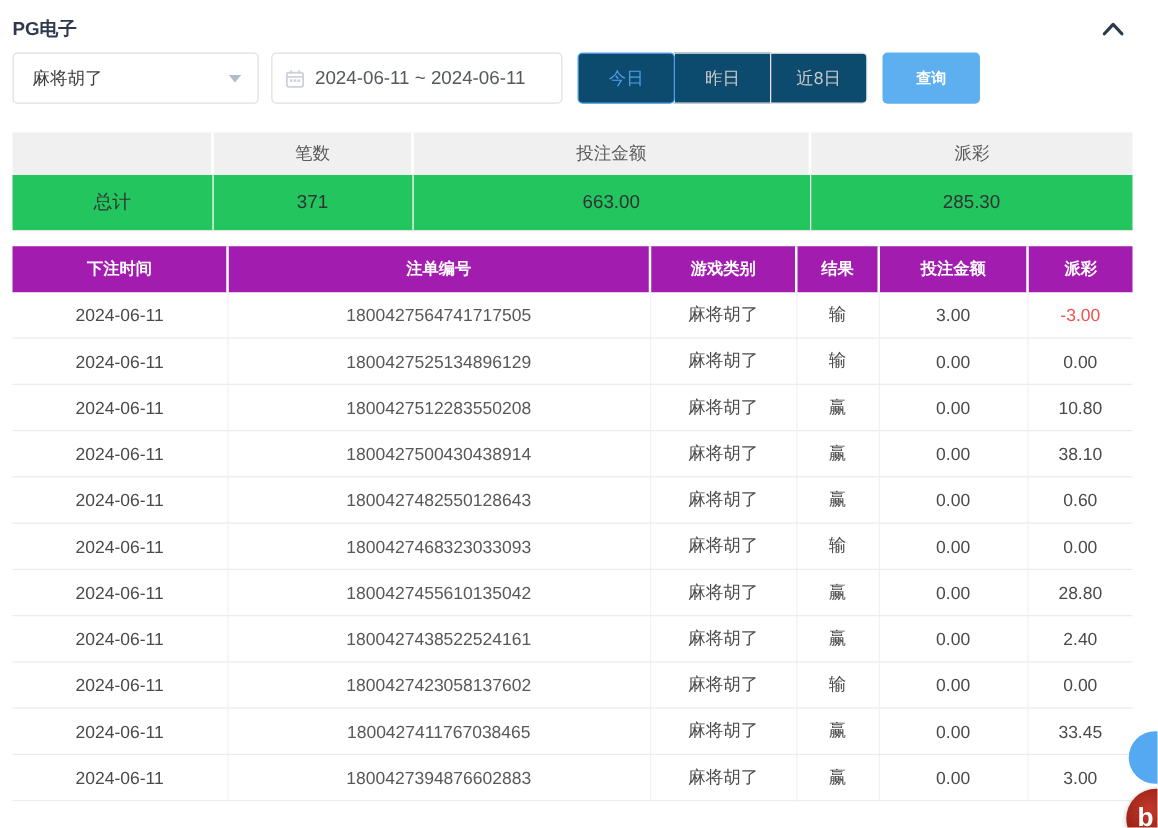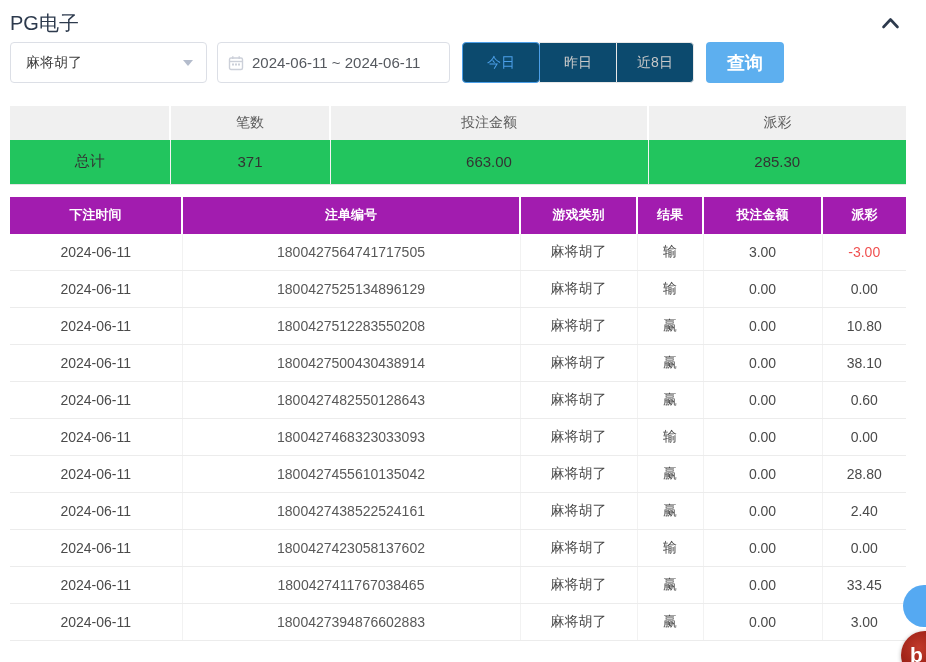--- a/index.html
+++ b/index.html
@@ -12,21 +12,21 @@
     font-family: "Liberation Sans", sans-serif;
     color: #333;
   }
 
   
   .panel-header {
     display: flex; justify-content: space-between; align-items: center;
     padding: 12px 26px 0 10px;
     height: 34px;
   }
-  .panel-title { font-size: 20px; font-weight: normal; color: #2d3a4d; text-align: center; }
+  .panel-title { font-size: 15px; font-weight: bold; color: #2d3a4d; text-align: center; }
   .collapse-btn { cursor: pointer; line-height: 0; }
 
   
   .controls {
     display: flex; align-items: center;
     margin: 8px 0 0 10px;
     height: 41px;
   }
   .select-box {
     width: 197px; height: 41px;
@@ -74,21 +74,21 @@
     border: 1px solid #4c9fe8;
     color: #4c9fe8;
     border-radius: 4px;
     z-index: 2;
   }
   .query-btn {
     width: 78px; height: 41px;
     margin-left: 12px;
     background: #5dafef;
     border: none; border-radius: 4px;
-    color: #fff; font-size: 18px; font-weight: bold;
+    color: #fff; font-size: 12px; font-weight: bold;
     cursor: pointer;
   }
 
   
   table { border-collapse: collapse; table-layout: fixed; }
   .sum-table { width: 896px; margin: 23px 0 0 10px; }
   .sum-table th {
     background: #f0f0f0;
     height: 34px;
     font-weight: normal;

